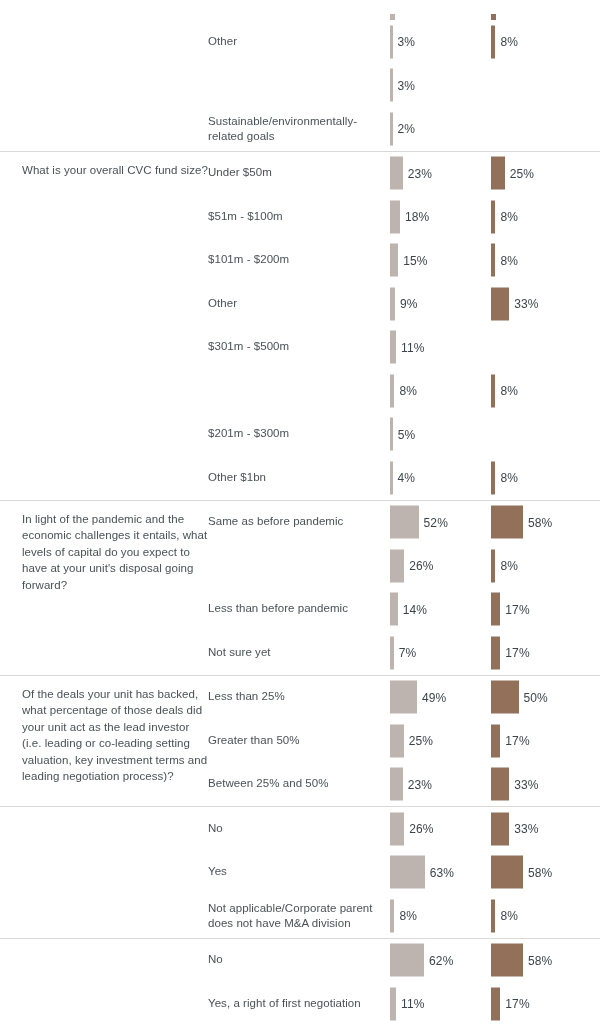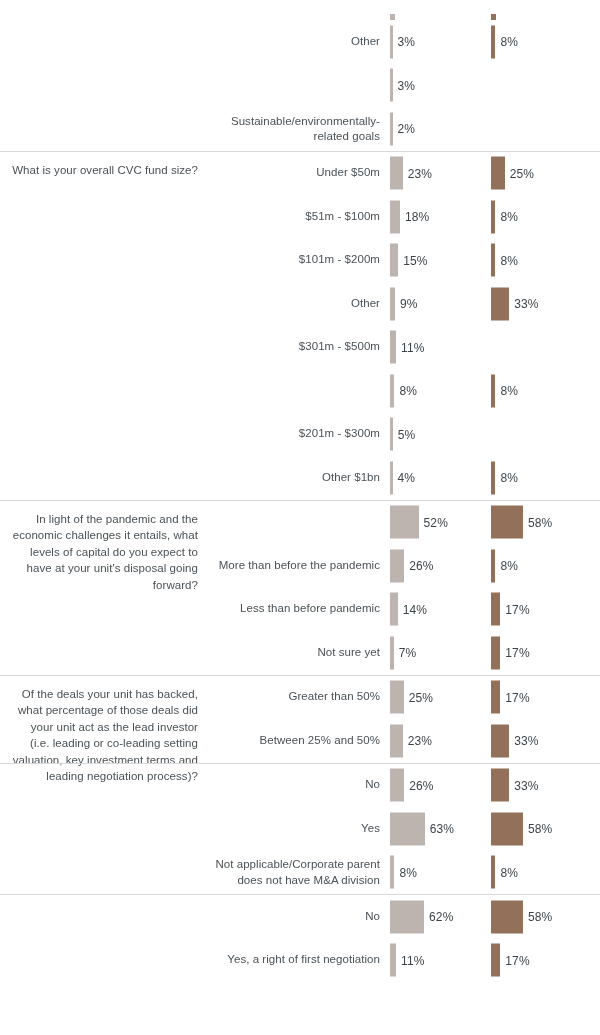--- a/index.html
+++ b/index.html
@@ -16,28 +16,27 @@
     overflow: hidden;
     position: relative;
   }
   #chart-root {
     width: 600px;
     position: relative;
   }
   .group {
     position: relative;
     border-top: 1px solid #d9d9d9;
-    text-align: right;
   }
   .group.first {
     border-top: none;
   }
   .group-question {
     position: absolute;
-    left: 10px;
+    left: 22px;
     top: 10px;
     width: 188px;
     font-size: 11.5px;
     line-height: 16.5px;
     color: #4a5156;
     letter-spacing: 0.05px;
   }
   .row {
     position: relative;
     height: 43.5px;
@@ -209,31 +208,31 @@
         </div>
         <div class="bar-track series-b">
           <span class="bar b" style="width: 4.4px;"></span>
           <span class="bar-value">8%</span>
         </div>
       </div>
     </div>
     <div class="group">
       <div class="group-question">In light of the pandemic and the economic challenges it entails, what levels of capital do you expect to have at your unit's disposal going forward?</div>
       <div class="row">
+        <div class="row-label">Same as before pandemic</div>
         <div class="bar-track series-a">
           <span class="bar a" style="width: 28.6px;"></span>
           <span class="bar-value">52%</span>
         </div>
         <div class="bar-track series-b">
           <span class="bar b" style="width: 31.9px;"></span>
           <span class="bar-value">58%</span>
         </div>
       </div>
       <div class="row">
-        <div class="row-label">More than before the pandemic</div>
         <div class="bar-track series-a">
           <span class="bar a" style="width: 14.3px;"></span>
           <span class="bar-value">26%</span>
         </div>
         <div class="bar-track series-b">
           <span class="bar b" style="width: 4.4px;"></span>
           <span class="bar-value">8%</span>
         </div>
       </div>
       <div class="row">
@@ -254,20 +253,31 @@
           <span class="bar-value">7%</span>
         </div>
         <div class="bar-track series-b">
           <span class="bar b" style="width: 9.35px;"></span>
           <span class="bar-value">17%</span>
         </div>
       </div>
     </div>
     <div class="group">
       <div class="group-question">Of the deals your unit has backed, what percentage of those deals did your unit act as the lead investor (i.e. leading or co-leading setting valuation, key investment terms and leading negotiation process)?</div>
+      <div class="row">
+        <div class="row-label">Less than 25%</div>
+        <div class="bar-track series-a">
+          <span class="bar a" style="width: 26.95px;"></span>
+          <span class="bar-value">49%</span>
+        </div>
+        <div class="bar-track series-b">
+          <span class="bar b" style="width: 27.5px;"></span>
+          <span class="bar-value">50%</span>
+        </div>
+      </div>
       <div class="row">
         <div class="row-label">Greater than 50%</div>
         <div class="bar-track series-a">
           <span class="bar a" style="width: 13.75px;"></span>
           <span class="bar-value">25%</span>
         </div>
         <div class="bar-track series-b">
           <span class="bar b" style="width: 9.35px;"></span>
           <span class="bar-value">17%</span>
         </div>

